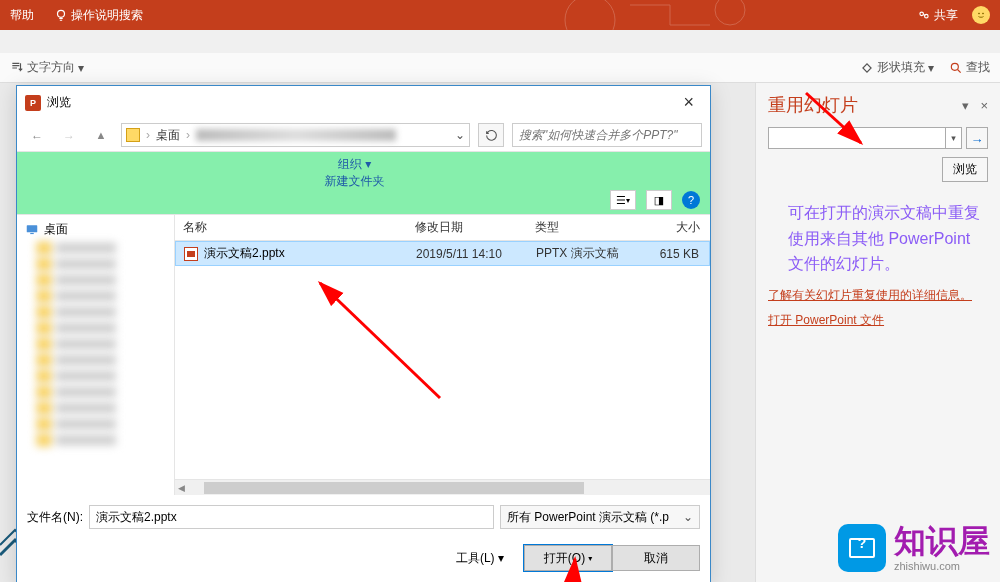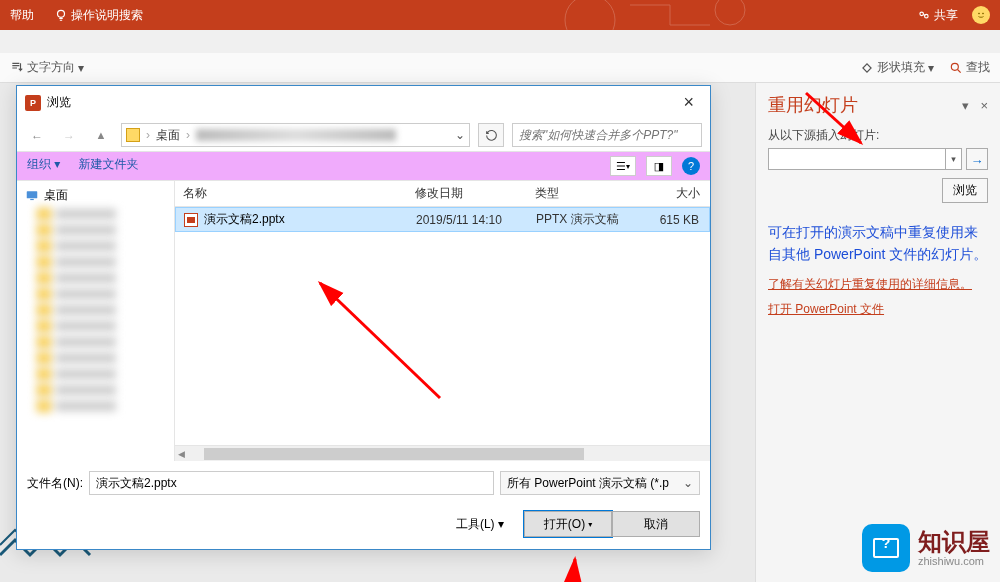--- a/index.html
+++ b/index.html
@@ -32,21 +32,21 @@
 .nav-arrow { width: 24px; text-align: center; color: #888; cursor: pointer; }
 .addr-bar { flex: 1; display: flex; align-items: center; border: 1px solid #ccc; height: 24px; padding: 0 4px; background: white; gap: 6px; }
 .folder-chip { width: 14px; height: 14px; background: #ffd966; border: 1px solid #d4a017; }
 .breadcrumb-text { color: #333; }
 .bc-sep { color: #aaa; }
 .blur-crumb { filter: blur(3px); color: #888; width: 200px; height: 12px; background: linear-gradient(90deg, #bbb 0%, #ddd 50%, #bbb 100%); }
 .addr-dd { margin-left: auto; color: #555; }
 .refresh-btn { width: 26px; height: 24px; border: 1px solid #ccc; display: flex; align-items: center; justify-content: center; cursor: pointer; background: #f7f7f7; }
 .search-box { width: 190px; height: 24px; border: 1px solid #ccc; padding: 0 6px; font-size: 12px; font-style: italic; color: #888; background: white; }
 
-.toolbar-row { display: flex; align-items: flex-start; padding: 4px 10px; background: #f0abfc; border-top: 1px solid #e5e5e5; border-bottom: 1px solid #e5e5e5; font-size: 12px; }
+.toolbar-row { display: flex; align-items: center; padding: 4px 10px; background: #86efac; border-top: 1px solid #e5e5e5; border-bottom: 1px solid #e5e5e5; font-size: 12px; flex-direction: column; }
 .tb-btn { color: #1e5aa8; margin-right: 18px; cursor: pointer; }
 .tb-right { margin-left: auto; display: flex; align-items: center; gap: 10px; }
 .view-btn { width: 26px; height: 20px; border: 1px solid #ccc; display: flex; align-items: center; justify-content: center; background: white; cursor: pointer; font-size: 11px; }
 .help-btn { width: 18px; height: 18px; background: #0078d7; color: white; border-radius: 50%; display: flex; align-items: center; justify-content: center; font-size: 11px; cursor: pointer; }
 
 .dialog-body { display: flex; height: 280px; }
 .tree-pane { width: 158px; border-right: 1px solid #e5e5e5; overflow-y: auto; font-size: 12px; padding: 4px 0; position: relative; }
 .tree-item { display: flex; align-items: center; padding: 2px 8px 2px 20px; gap: 5px; }
 .tree-item.root { padding-left: 8px; }
 .tree-folder { width: 14px; height: 12px; background: #ffd966; border: 1px solid #d4a017; flex-shrink: 0; }
@@ -90,33 +90,33 @@
 .rp-header { display: flex; align-items: center; margin-bottom: 10px; }
 .rp-title { font-size: 18px; color: #c43e1c; }
 .rp-actions { margin-left: auto; display: flex; gap: 12px; color: #666; font-size: 13px; }
 .rp-sub { font-size: 12px; color: #444; margin-bottom: 4px; }
 .rp-input-row { display: flex; gap: 4px; margin-bottom: 8px; }
 .rp-input { flex: 1; height: 22px; border: 1px solid #ababab; background: white; }
 .rp-dd-btn { width: 16px; border-left: 1px solid #ababab; display: flex; align-items: center; justify-content: center; font-size: 9px; color: #555; }
 .rp-go { width: 22px; height: 22px; border: 1px solid #ababab; background: #f7f7f7; display: flex; align-items: center; justify-content: center; color: #0066cc; font-size: 13px; cursor: pointer; }
 .rp-browse-row { display: flex; justify-content: flex-end; margin-bottom: 18px; }
 .rp-browse { padding: 3px 10px; border: 1px solid #ababab; background: #f7f7f7; font-size: 12px; cursor: pointer; }
-.rp-desc { font-size: 14px; color: #1d4ed8; line-height: 1.6; margin-bottom: 10px; }
+.rp-desc { font-size: 16px; color: #8b5cf6; line-height: 1.6; margin-bottom: 10px; margin-left: 20px; }
 .rp-link { font-size: 12px; color: #c43e1c; text-decoration: underline; cursor: pointer; margin-bottom: 8px; display: block; }
 
 
 .pattern-band { position: absolute; left: 0; bottom: 40px; right: 0; height: 40px; }
 
 
 .watermark { position: absolute; right: 10px; bottom: 10px; display: flex; align-items: center; gap: 8px; z-index: 300; }
 .wm-icon { width: 48px; height: 48px; background: #0099e5; border-radius: 10px; display: flex; align-items: center; justify-content: center; position: relative; }
 .wm-screen { width: 26px; height: 20px; border: 2px solid white; border-radius: 2px; position: relative; }
 .wm-q { position: absolute; left: 50%; top: 40%; transform: translate(-50%, -50%); color: white; font-weight: bold; font-size: 14px; }
 .wm-text { display: flex; flex-direction: column; line-height: 1.1; }
-.wm-title { color: #7f1d1d; font-size: 24px; font-weight: bold; }
+.wm-title { color: #a21caf; font-size: 32px; font-weight: bold; }
 .wm-url { color: #888; font-size: 11px; }
 </style>
 </head>
 <body>
 
 <div class="top-ribbon">
   <div class="ribbon-left">
     <span>帮助</span>
     <span class="sub-item">
       <svg class="bulb-icon" viewBox="0 0 24 24" fill="none" stroke="white" stroke-width="2">
@@ -346,21 +346,20 @@
   </div>
 
   <div class="right-panel">
     <div class="rp-header">
       <span class="rp-title">重用幻灯片</span>
       <div class="rp-actions">
         <span>▾</span>
         <span>×</span>
       </div>
     </div>
-    <div class="rp-sub">从以下源插入幻灯片:</div>
     <div class="rp-input-row">
       <div class="rp-input" style="display:flex">
         <span style="flex:1"></span>
         <span class="rp-dd-btn">▾</span>
       </div>
       <div class="rp-go">→</div>
     </div>
     <div class="rp-browse-row">
       <div class="rp-browse">浏览</div>
     </div>

